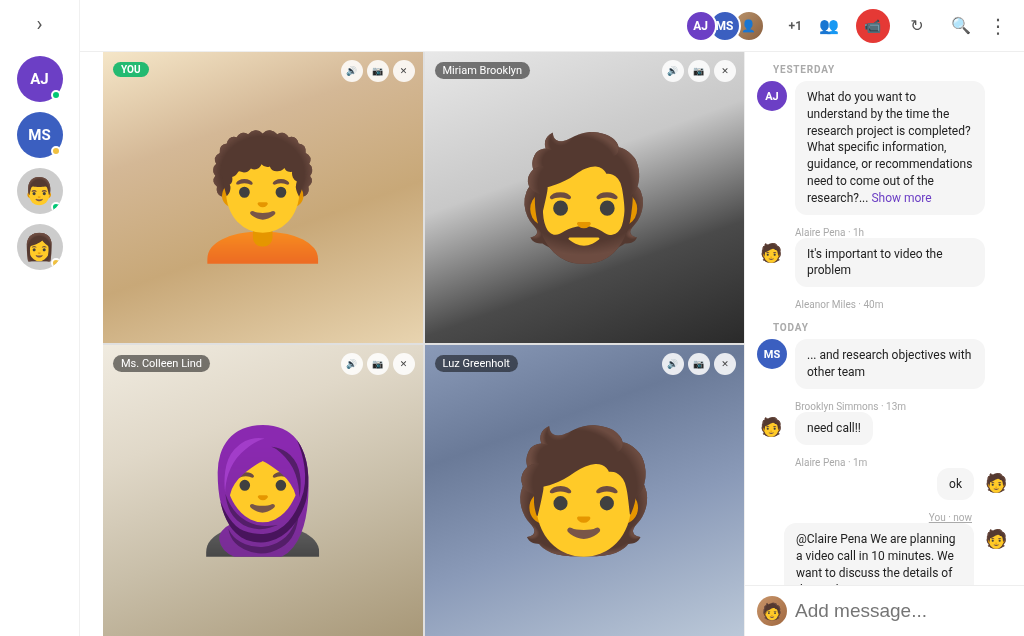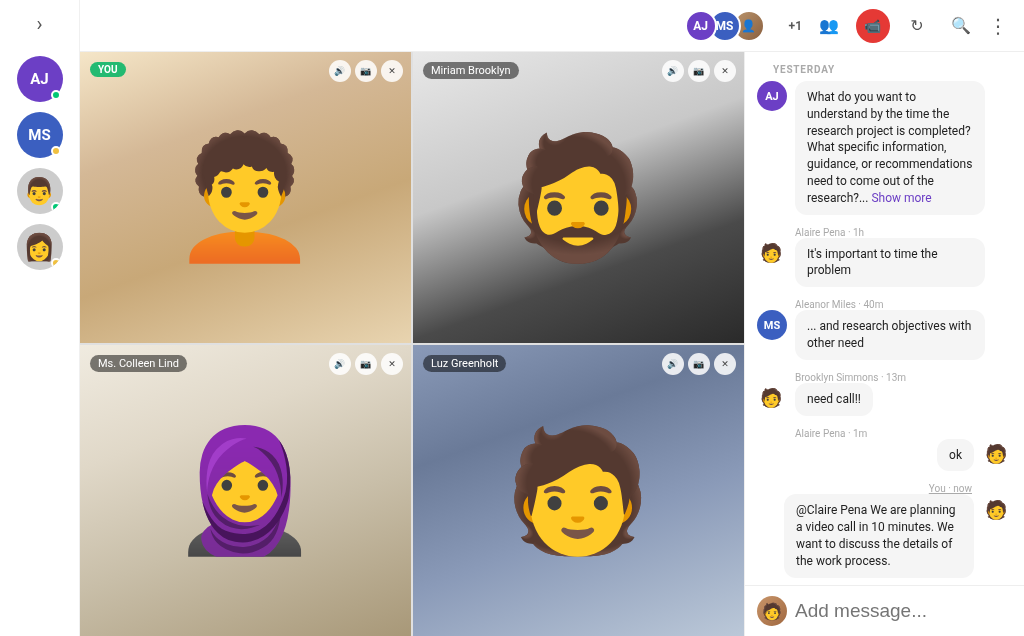--- a/index.html
+++ b/index.html
@@ -164,20 +164,21 @@
 
     
     .video-grid {
       flex: 1;
       display: grid;
       grid-template-columns: 1fr 1fr;
       grid-template-rows: 1fr 1fr;
       gap: 2px;
       background: #e0e0e0;
       min-width: 0;
+      margin-left: 23px;
     }
     .video-cell {
       position: relative;
       overflow: hidden;
       background: #555;
     }
     
     .video-cell.v1 { background: linear-gradient(160deg, #f5e6c8 0%, #d4b896 30%, #c8a878 60%, #e8d4b0 100%); }
     .video-cell.v2 { background: linear-gradient(160deg, #e8e8e8 0%, #c8c8c8 40%, #4a4a4a 70%, #2a2a2a 100%); }
     .video-cell.v3 { background: linear-gradient(160deg, #f0ebe0 0%, #e0d8c8 30%, #c8bea8 60%, #a89878 100%); }
@@ -439,28 +440,29 @@
           <div class="msg-avatar aj">AJ</div>
           <div class="msg-bubble">
             What do you want to understand by the time the research project is completed? What specific information, guidance, or recommendations need to come out of the research?...
             <span class="show-more"> Show more</span>
           </div>
         </div>
         <div class="msg-meta">Alaire Pena · 1h</div>
 
         <div class="chat-msg">
           <div class="msg-avatar photo">🧑</div>
-          <div class="msg-bubble">It's important to time the problem</div>
+          <div class="msg-bubble">It's important to video the problem</div>
         </div>
         <div class="msg-meta">Aleanor Miles · 40m</div>
 
+        <div class="chat-section-label">TODAY</div>
 
         <div class="chat-msg">
           <div class="msg-avatar ms">MS</div>
-          <div class="msg-bubble">... and research objectives with other need</div>
+          <div class="msg-bubble">... and research objectives with other team</div>
         </div>
         <div class="msg-meta">Brooklyn Simmons · 13m</div>
 
         <div class="chat-msg">
           <div class="msg-avatar photo">🧑</div>
           <div class="msg-bubble">need call!!</div>
         </div>
         <div class="msg-meta">Alaire Pena · 1m</div>
 
         <div class="chat-msg right">

